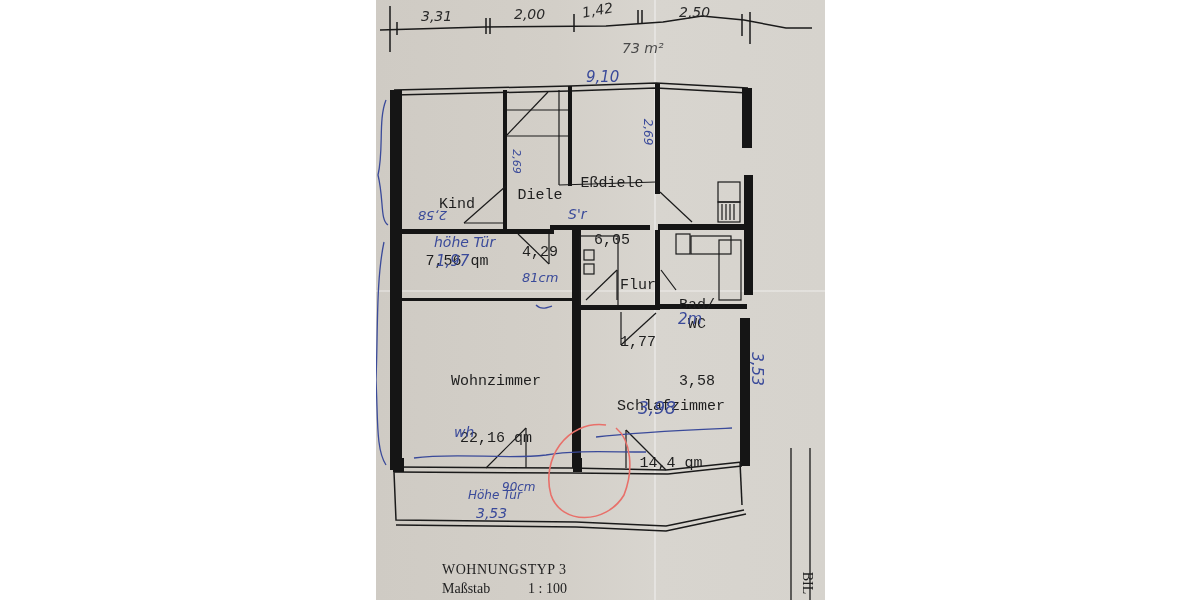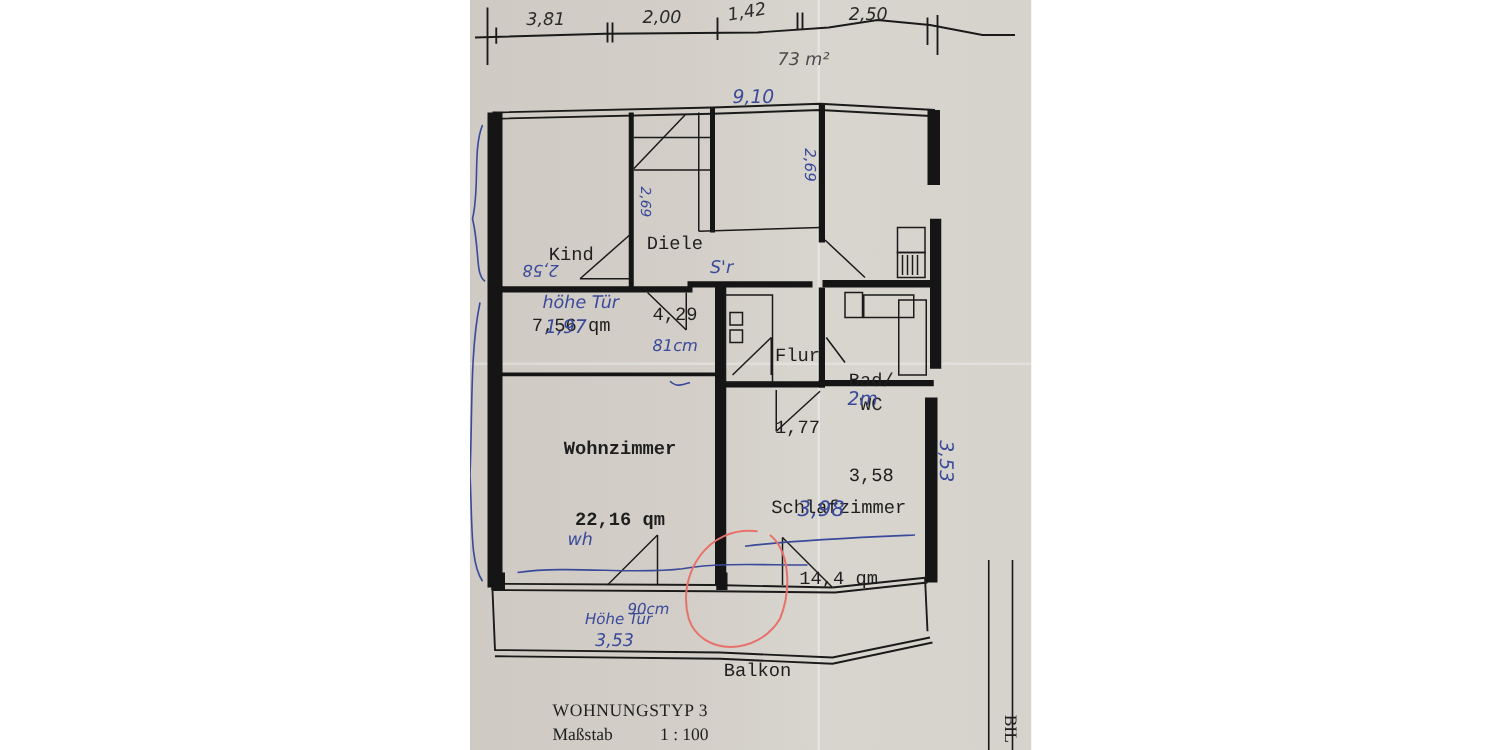--- a/index.html
+++ b/index.html
@@ -133,54 +133,55 @@
       <path d="M10 100 C 2 120, 8 150, 2 175 C 8 200, 4 220, 12 225"></path>
       <path d="M8 242 C 0 280, 2 330, 0 380 C 2 420, 0 450, 10 465"></path>
       <path d="M38 458 C 80 452, 130 460, 170 455 C 200 450, 230 452, 270 452"></path>
       <path d="M220 437 C 260 432, 310 430, 356 428"></path>
       <path d="M160 305 C 165 310, 170 308, 176 306"></path>
     </g>
 
     <path d="M230 425 C 190 420, 165 460, 175 495 C 185 525, 230 525, 248 495 C 258 470, 255 440, 240 428" stroke="#e8706a" stroke-width="1.6" fill="none"></path>
   </svg>
 
-  <div class="pencil" style="left:45px;top:8px;font-size:14px;">3,81</div>
+  <div class="pencil" style="left:45px;top:8px;font-size:14px;">3,31</div>
   <div class="pencil" style="left:138px;top:6px;font-size:14px;">2,00</div>
   <div class="pencil" style="left:206px;top:2px;font-size:14px;transform:rotate(-10deg);">1,42</div>
   <div class="pencil" style="left:303px;top:4px;font-size:14px;">2,50</div>
   <div class="pencil" style="left:246px;top:40px;font-size:14px;color:#4a4a4a;">73 m²</div>
   <div class="hand" style="left:210px;top:68px;font-size:15px;">9,10</div>
 
   <div class="room-label" style="left:36px;top:157px;width:90px;">
     <div>Kind</div>
     <div>7,56 qm</div>
   </div>
   <div class="room-label" style="left:138px;top:136px;width:52px;margin-top:12px;">
     <div>Diele</div>
     <div>4,29</div>
   </div>
+  <div class="room-label" style="left:196px;top:136px;width:80px;">
+    <div>Eßdiele</div>
+    <div>6,05</div>
+  </div>
   <div class="room-label" style="left:240px;top:238px;width:44px;">
     <div>Flur</div>
     <div>1,77</div>
   </div>
   <div class="room-label" style="left:296px;top:258px;width:50px;">
     <div>Bad/
 WC</div>
     <div>3,58</div>
   </div>
-  <div class="room-label" style="left:40px;top:312px;width:160px;font-weight:bold;">
+  <div class="room-label" style="left:40px;top:334px;width:160px;">
     <div>Wohnzimmer</div>
     <div>22,16 qm</div>
   </div>
   <div class="room-label" style="left:225px;top:359px;width:140px;">
     <div>Schlafzimmer</div>
     <div>14,4 qm</div>
-  </div>
-  <div class="room-label" style="left:190px;top:490px;width:80px;">
-    <div>Balkon</div>
   </div>
 
   <div class="hand" style="left:42px;top:208px;font-size:13px;transform:rotate(180deg);">2,58</div>
   <div class="hand" style="left:192px;top:206px;font-size:14px;">S'r</div>
   <div class="hand" style="left:58px;top:234px;font-size:14px;">höhe Tür</div>
   <div class="hand" style="left:60px;top:252px;font-size:15px;">1,97</div>
   <div class="hand" style="left:146px;top:270px;font-size:13px;">81cm</div>
   <div class="hand" style="left:128px;top:155px;font-size:11px;transform:rotate(90deg);">2,69</div>
   <div class="hand" style="left:259px;top:125px;font-size:12px;transform:rotate(90deg);">2,69</div>
   <div class="hand" style="left:302px;top:310px;font-size:15px;text-align:right;">2m</div>

